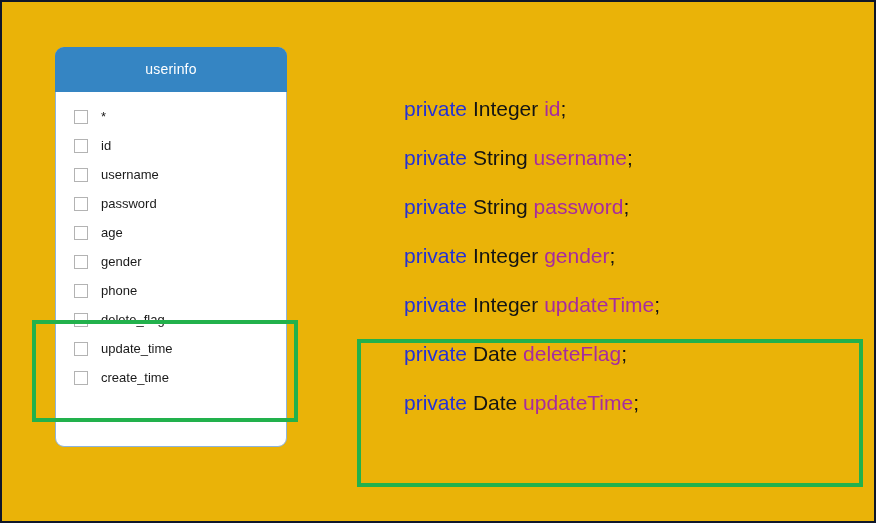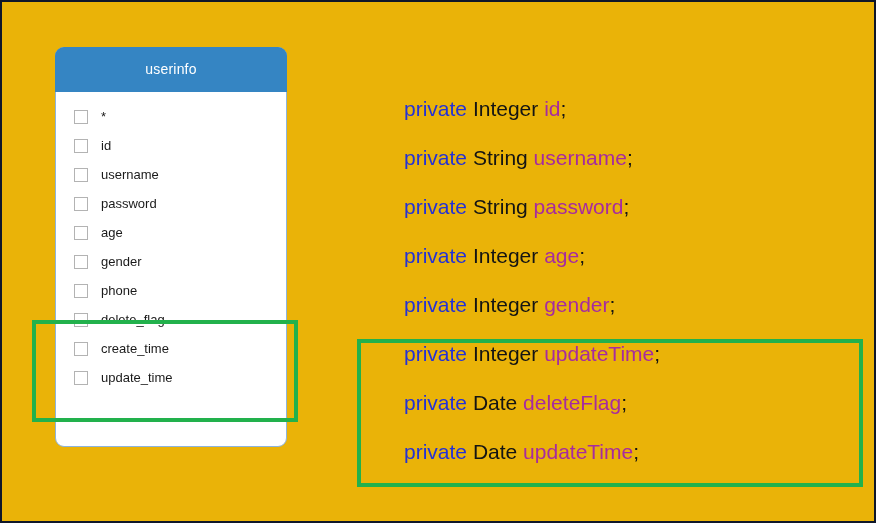--- a/index.html
+++ b/index.html
@@ -161,48 +161,45 @@
         <span class="field-label">phone</span>
       </div>
 
       <div class="field-row">
         <span class="field-box"></span>
         <span class="field-label">delete_flag</span>
       </div>
 
       <div class="field-row">
         <span class="field-box"></span>
+        <span class="field-label">update_time</span>
+      </div>
+
+      <div class="field-row">
+        <span class="field-box"></span>
         <span class="field-label">create_time</span>
       </div>
 
-      <div class="field-row">
-        <span class="field-box"></span>
-        <span class="field-label">update_time</span>
-      </div>
-
     </div>
   </div>
 
   <div class="code-block">
 
     <div class="code-line">
       <span class="kw">private</span><span class="pun"> </span><span class="typ">Integer</span><span class="pun"> </span><span class="idn">id</span><span class="pun">;</span>
     </div>
 
     <div class="code-line">
       <span class="kw">private</span><span class="pun"> </span><span class="typ">String</span><span class="pun"> </span><span class="idn">username</span><span class="pun">;</span>
     </div>
 
     <div class="code-line">
       <span class="kw">private</span><span class="pun"> </span><span class="typ">String</span><span class="pun"> </span><span class="idn">password</span><span class="pun">;</span>
     </div>
 
-    <div class="code-line">
-      <span class="kw">private</span><span class="pun"> </span><span class="typ">Integer</span><span class="pun"> </span><span class="idn">age</span><span class="pun">;</span>
-    </div>
 
     <div class="code-line">
       <span class="kw">private</span><span class="pun"> </span><span class="typ">Integer</span><span class="pun"> </span><span class="idn">gender</span><span class="pun">;</span>
     </div>
 
 
     <div class="code-line">
       <span class="kw">private</span><span class="pun"> </span><span class="typ">Integer</span><span class="pun"> </span><span class="idn">updateTime</span><span class="pun">;</span>
     </div>
 

